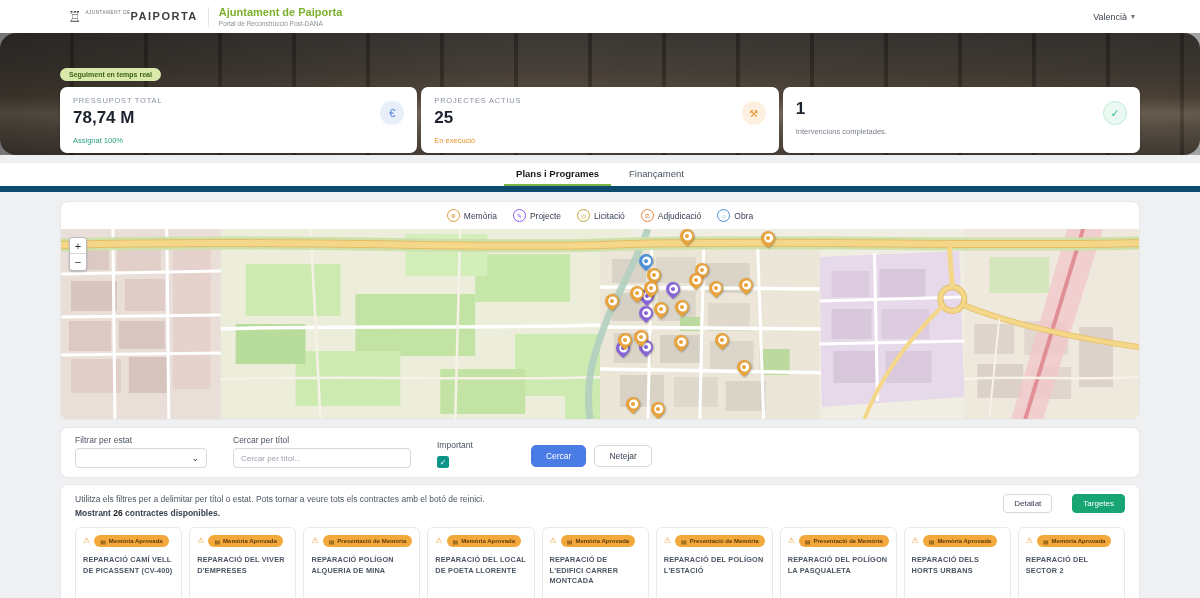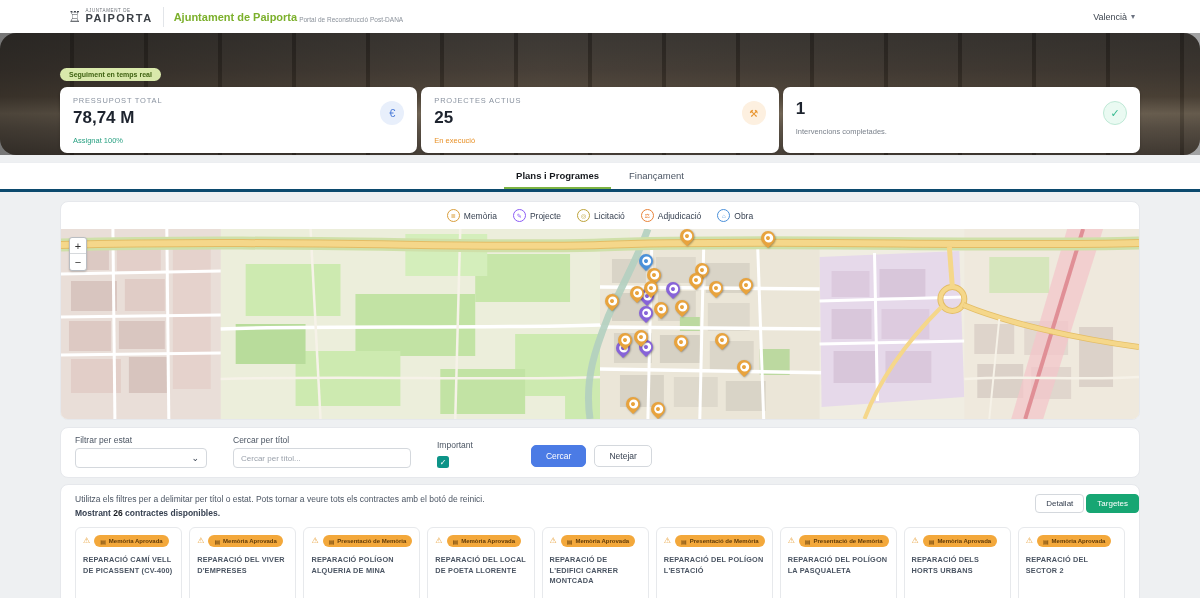--- a/index.html
+++ b/index.html
@@ -5,25 +5,25 @@
   * { margin:0; padding:0; box-sizing:border-box; }
   html,body { width:1200px; height:598px; overflow:hidden; background:#eef0f2;
     font-family:"Liberation Sans","DejaVu Sans",sans-serif; }
 
   
   .header { height:33px; background:#fff; display:flex; align-items:center;
     justify-content:space-between; padding:0 65px 0 68px; position:relative; z-index:5; }
   .brand { display:flex; align-items:center; gap:10px; }
   .logo { display:flex; align-items:center; gap:4px; color:#3a3f45; }
   .logo-glyph { font-size:15px; line-height:1; color:#41464d; }
-  .logo-txt { display:flex; flex-direction:column; line-height:1; }
+  .logo-txt { display:flex; flex-direction:row; line-height:1; }
   .logo-small { font-size:4.5px; letter-spacing:.6px; color:#6b7077; }
   .logo-name { font-size:11px; font-weight:bold; letter-spacing:1.5px; color:#3a3f45; }
   .brand-divider { width:1px; height:20px; background:#e2e5e9; }
-  .app-titles { display:flex; flex-direction:row; gap:2px;align-items:flex-end; }
+  .app-titles { display:flex; flex-direction:column; gap:2px; }
   .app-title { font-size:11px; font-weight:bold; color:#7cb02c; }
   .app-subtitle { font-size:6.5px; color:#8a919a; }
   .lang { display:flex; align-items:center; gap:4px; font-size:9px; color:#3f4650; cursor:pointer; }
   .lang .chev { font-size:8px; color:#6b7280; }
 
   
   .hero { height:122px; position:relative;
     background:
       repeating-linear-gradient(90deg, rgba(255,255,255,.06) 0 70px, rgba(0,0,0,.18) 70px 74px),
       linear-gradient(180deg,#36322e 0%,#453c33 30%,#5a4c3c 52%,#8a7a64 66%,#6e6151 78%,#4a4036 100%);
@@ -47,21 +47,21 @@
   .stat-foot { font-size:7.5px; margin-top:8px; }
   .stat-foot.green { color:#2aa183; } .stat-foot.orange { color:#e8922a; } .stat-foot.gray { color:#7b828c; }
   .stat-icon { position:absolute; right:13px; top:14px; width:24px; height:24px; border-radius:50%;
     display:flex; align-items:center; justify-content:center; font-size:11px; }
   .stat-icon.blue { background:#e8effb; color:#4a7bd8; }
   .stat-icon.orange { background:#fdf0e0; color:#e8922a; font-size:10px; }
   .stat-icon.green { background:#eafaf2; color:#34b98e; border:1px solid #bfe9d6; }
 
   
   .tabs-strip { height:30px; margin-top:7px; background:#fff; border-top:1px solid #eceef1;
-    border-bottom:3px solid #0c4a6e; display:flex; justify-content:center; align-items:stretch; gap:6px; }
+    border-bottom:6px solid #0c4a6e; display:flex; justify-content:center; align-items:stretch; gap:6px; }
   .tab { display:flex; align-items:center; font-size:9.5px; color:#4b5563; padding:0 12px;
     cursor:pointer; border-bottom:2px solid transparent; }
   .tab.active { color:#15181d; font-weight:bold; border-bottom-color:#7cb342; }
 
   
   .map-card { margin:9px 60px 0; background:#fff; border:1px solid #e6e8ec; border-radius:8px;
     overflow:hidden; }
   .legend { height:27px; display:flex; align-items:center; justify-content:center; gap:16px;border-radius:11px; }
   .legend-item { display:flex; align-items:center; gap:4px; }
   .legend-ic { width:13px; height:13px; border-radius:50%; border:1.3px solid; display:flex;
@@ -103,21 +103,21 @@
   .btn { font-size:8.5px; border-radius:5px; padding:5px 14px; cursor:pointer; font-family:inherit; }
   .btn.primary { background:#4b7be5; color:#fff; border:1px solid #4b7be5; }
   .btn.ghost { background:#fff; color:#374151; border:1px solid #d4d8dd; }
 
   
   .results-card { margin:6px 60px 0; background:#fff; border:1px solid #e6e8ec;
     border-radius:8px 8px 0 0; padding:9px 14px; position:relative; min-height:120px; }
   .results-hint { font-size:8.5px; color:#4b5563; }
   .results-count { font-size:8.5px; color:#374151; margin-top:4px;font-weight:bold; }
   .results-count b { color:#15181d; }
-  .view-toggle { position:absolute; right:0; top:9px; display:flex; gap:2px; }
+  .view-toggle { position:absolute; right:14px; top:9px; display:flex; gap:20px; }
   .vbtn { font-size:8px; border-radius:4px; padding:4px 10px; cursor:pointer; font-family:inherit; }
   .vbtn.off { background:#fff; border:1px solid #d4d8dd; color:#374151; }
   .vbtn.on { background:#17a673; border:1px solid #17a673; color:#fff; }
   .cards-grid { display:grid; grid-template-columns:repeat(9,1fr); gap:7px; margin-top:9px; }
   .proj-card { border:1px solid #e7e9ec; border-radius:6px; padding:7px 7px 12px; background:#fff;
     min-height:80px; }
   .proj-top { display:flex; align-items:center; gap:4px; }
   .warn-ic { color:#e8a13a; font-size:8px; line-height:1; }
   .status-pill { background:#f3a83b; color:#5f3a08; font-size:6px; font-weight:bold;
     border-radius:8px; padding:2.5px 6px; display:flex; align-items:center; gap:3px; white-space:nowrap;

